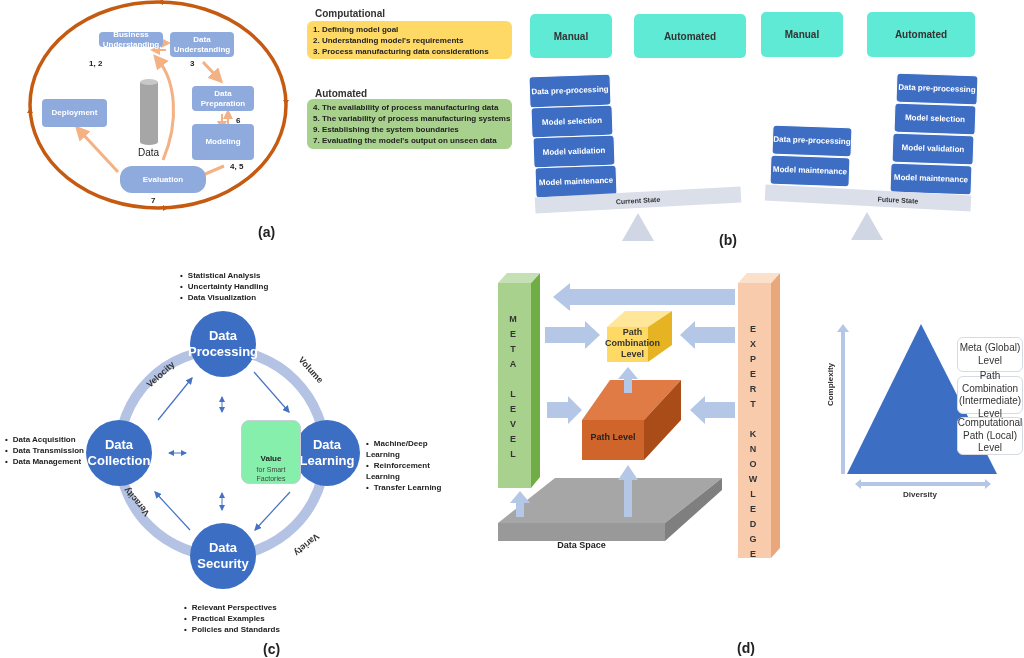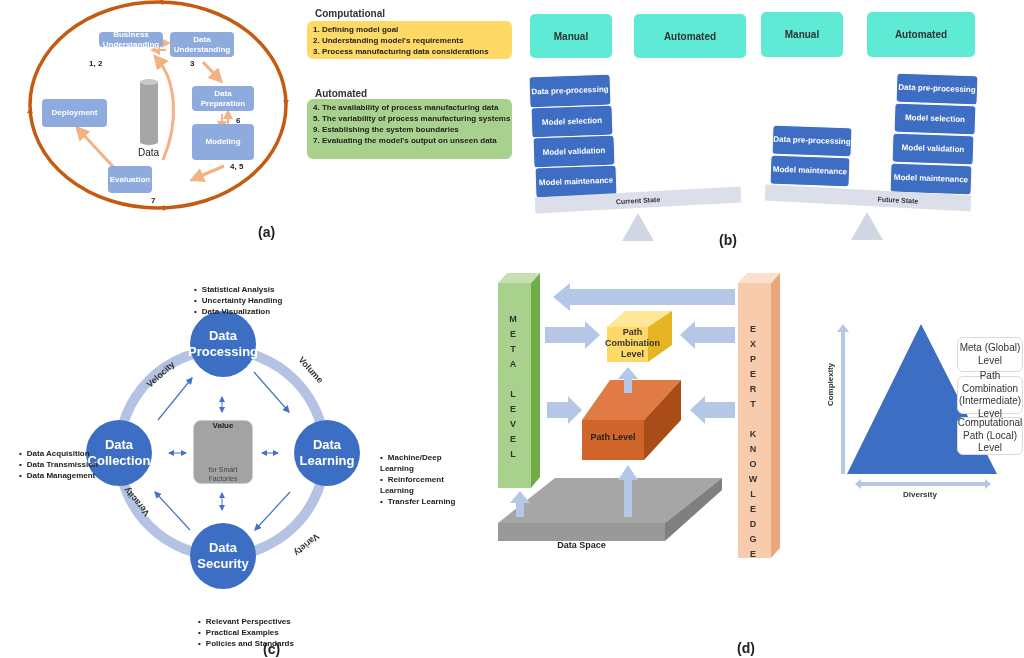--- a/index.html
+++ b/index.html
@@ -20,28 +20,28 @@
               font-weight: bold; color: #222; line-height: 11px; box-sizing: border-box; }
   .note-box div { white-space: nowrap; }
   .hdr-box { position: absolute; background: #5eead4; border-radius: 5px; font-size: 10px;
              font-weight: bold; color: #333; display: flex; align-items: center; justify-content: center; }
   .stack-box { position: absolute; background: #3d6ec4; color: #fff; border-radius: 4px; font-size: 8px;
                font-weight: bold; text-align: center; display: flex; align-items: center; justify-content: center;
                line-height: 1.15; border: 1px solid #fff; box-sizing: border-box; }
   .beam-label { font-size: 7px; font-weight: bold; color: #333; }
 
   
-  .bullets { position: absolute; font-size: 8px; font-weight: bold; color: #222; line-height: 11px; margin: 16px; padding: 0; list-style: none; }
+  .bullets { position: absolute; font-size: 8px; font-weight: bold; color: #222; line-height: 11px; margin: 2px; padding: 0; list-style: none; }
   .bullets li::before { content: "•"; margin-right: 5px; }
   .bullets li { white-space: nowrap; }
   .circle-node { position: absolute; width: 66px; height: 66px; border-radius: 50%; background: #3c6fc3;
                  color: #fff; font-size: 13px; font-weight: bold; text-align: center; display: flex;
                  align-items: center; justify-content: center; line-height: 1.2; }
-  .value-box { position: absolute; background: #a3a3a3; border: 1px solid #c8cdd6; border-radius: 8px;
-               text-align: center; display: flex; flex-direction: column; align-items: center; justify-content: space-between; }
+  .value-box { position: absolute; background: #86efac; border: 1px solid #c8cdd6; border-radius: 8px;
+               text-align: center; display: flex; flex-direction: column; align-items: center; justify-content: flex-end; margin-left: 48px; }
 
   
   .vert-letters { position: absolute; font-size: 9px; font-weight: bold; color: #333; text-align: center; line-height: 15px; }
   .pyr-box { position: absolute; background: #fff; border: 1px solid #d6dae2; border-radius: 6px; font-size: 10px;
              text-align: center; display: flex; align-items: center; justify-content: center; line-height: 1.25; color: #333; }
 </style>
 </head>
 <body>
 
 <div class="abs" style="left:0;top:0;width:300px;height:250px;">
@@ -71,41 +71,41 @@
 
     <rect x="140" y="82" width="18" height="60" fill="#a6a6a6"></rect>
     <ellipse cx="149" cy="82" rx="9" ry="3" fill="#c8c8c8"></ellipse>
     <ellipse cx="149" cy="142" rx="9" ry="3" fill="#a6a6a6"></ellipse>
   </svg>
 
   <div class="crisp-box" style="left:87px;top:32px;width:64px;height:15px;margin-left:12px;">Business Understanding</div>
   <div class="crisp-box" style="left:170px;top:32px;width:64px;height:25px;">Data Understanding</div>
   <div class="crisp-box" style="left:192px;top:86px;width:62px;height:25px;">Data Preparation</div>
   <div class="crisp-box" style="left:192px;top:124px;width:62px;height:36px;">Modeling</div>
-  <div class="crisp-box" style="left:108px;top:166px;width:44px;height:27px;">Evaluation</div>
+  <div class="crisp-box" style="left:120px;top:166px;width:86px;height:27px;border-radius:12px;">Evaluation</div>
   <div class="crisp-box" style="left:42px;top:99px;width:65px;height:28px;">Deployment</div>
 
   <div class="crisp-num" style="left:89px;top:59px;">1, 2</div>
   <div class="crisp-num" style="left:190px;top:59px;">3</div>
   <div class="crisp-num" style="left:236px;top:116px;">6</div>
   <div class="crisp-num" style="left:230px;top:162px;">4, 5</div>
   <div class="crisp-num" style="left:151px;top:196px;">7</div>
   <div class="abs" style="left:138px;top:147px;font-size:10px;font-weight:normal;">Data</div>
 
   <div class="panel-label" style="left:258px;top:224px;">(a)</div>
 </div>
 
 <div class="note-title" style="left:315px;top:8px;">Computational</div>
 <div class="note-box" style="left:307px;top:21px;width:205px;height:38px;background:#ffd966;">
   <div>1. Defining model goal</div>
   <div>2. Understanding model's requirements</div>
   <div>3. Process manufacturing data considerations</div>
 </div>
 <div class="note-title" style="left:315px;top:88px;">Automated</div>
-<div class="note-box" style="left:307px;top:99px;width:205px;height:60px;background:#a9d18e;">
+<div class="note-box" style="left:307px;top:99px;width:205px;height:50px;background:#a9d18e;">
   <div>4. The availability of process manufacturing data</div>
   <div>5. The variability of process manufacturing systems</div>
   <div>9. Establishing the system boundaries</div>
   <div>7. Evaluating the model's output on unseen data</div>
 </div>
 
 <div class="hdr-box" style="left:530px;top:14px;width:82px;height:44px;">Manual</div>
 <div class="hdr-box" style="left:634px;top:14px;width:112px;height:44px;">Automated</div>
 <div class="stack-box" style="left:529px;top:75px;width:82px;height:32px;transform:rotate(-2deg);">Data pre-processing</div>
 <div class="stack-box" style="left:531px;top:106px;width:82px;height:31px;transform:rotate(-2deg);">Model selection</div>

